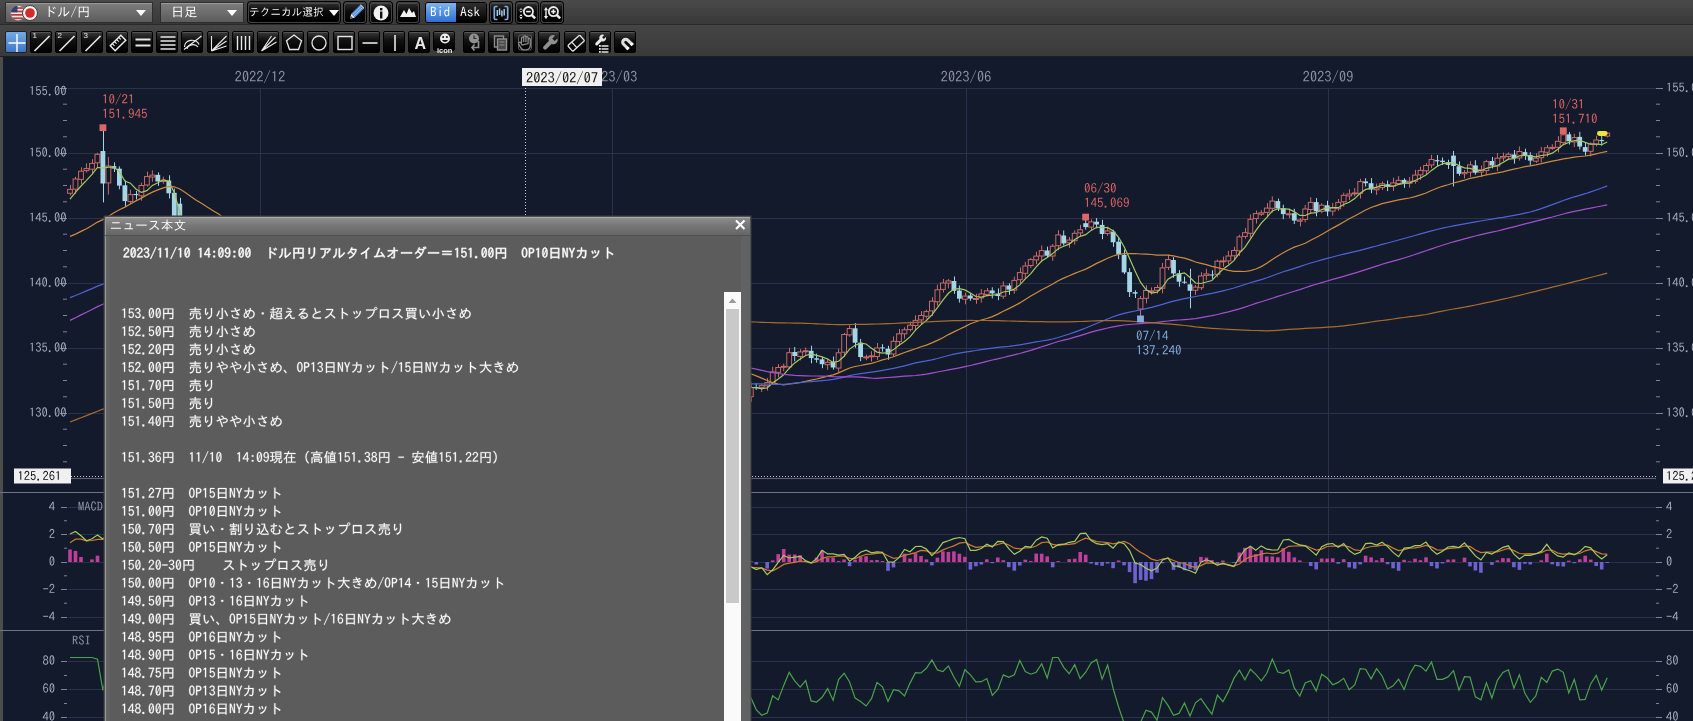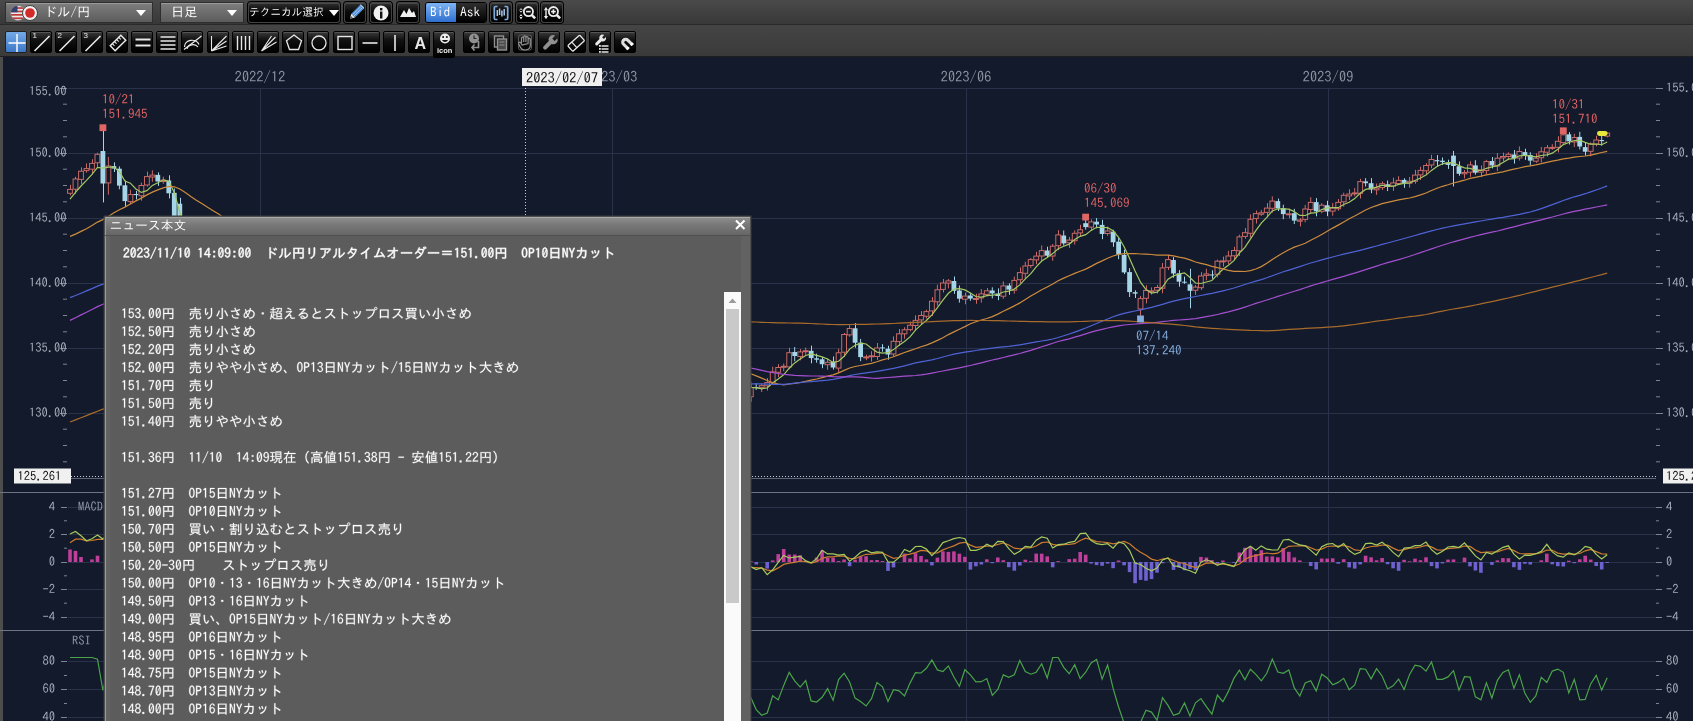--- a/index.html
+++ b/index.html
@@ -2082,21 +2082,21 @@
       </svg></div>
     <div style="position:absolute;left:358px;top:6px;width:22px;height:22px;background:linear-gradient(#3a3a3a,#111 40%,#000);border:1px solid #000;box-shadow:inset 0 1px 0 #555;border-radius:2px;"><svg width="22" height="22" viewBox="0.5 2 22 22">
         <path d="M4 13 H19" stroke="#e8e8e8" stroke-width="1.6"></path>
       </svg></div>
     <div style="position:absolute;left:383px;top:6px;width:22px;height:22px;background:linear-gradient(#3a3a3a,#111 40%,#000);border:1px solid #000;box-shadow:inset 0 1px 0 #555;border-radius:2px;"><svg width="22" height="22" viewBox="0.5 2 22 22">
         <path d="M11.5 5 V21" stroke="#e8e8e8" stroke-width="1.6"></path>
       </svg></div>
     <div style="position:absolute;left:408px;top:6px;width:22px;height:22px;background:linear-gradient(#3a3a3a,#111 40%,#000);border:1px solid #000;box-shadow:inset 0 1px 0 #555;border-radius:2px;"><svg width="22" height="22" viewBox="0.5 2 22 22">
         <text x="6" y="19" font-size="16" font-weight="bold" fill="#e8e8e8" font-family="Liberation Sans">A</text>
       </svg></div>
-    <div style="position:absolute;left:433px;top:6px;width:22px;height:27px;background:linear-gradient(#3a3a3a,#111 40%,#000);border:1px solid #000;box-shadow:inset 0 1px 0 #555;border-radius:2px;"><svg width="22" height="22" viewBox="0.5 2 22 22">
+    <div style="position:absolute;left:433px;top:6px;width:22px;height:20px;background:linear-gradient(#3a3a3a,#111 40%,#000);border:1px solid #000;box-shadow:inset 0 1px 0 #555;border-radius:2px;"><svg width="22" height="22" viewBox="0.5 2 22 22">
         <circle cx="11.5" cy="8.5" r="5" fill="#eee"></circle>
         <circle cx="9.6" cy="7" r="1" fill="#111"></circle>
         <circle cx="13.4" cy="7" r="1" fill="#111"></circle>
         <path d="M8.5 10 a3.2 3.2 0 0 0 6 0" fill="#111"></path>
         <text x="3.5" y="22.5" font-size="7.5" font-weight="bold" fill="#eee" font-family="Liberation Sans">icon</text>
       </svg></div>
     <div style="position:absolute;left:463px;top:6px;width:22px;height:22px;background:linear-gradient(#3a3a3a,#111 40%,#000);border:1px solid #000;box-shadow:inset 0 1px 0 #555;border-radius:2px;"><svg width="22" height="22" viewBox="0.5 2 22 22">
         <circle cx="10.5" cy="8.5" r="5" fill="#909090"></circle>
         <path d="M10.5 5.5 V8.5 H13" stroke="#2a2a2a" stroke-width="1.2" fill="none"></path>
         <path d="M15 11 v6.5 h-6.5 M11 14.5 L8.5 17.5 L11 20.5" stroke="#909090" stroke-width="1.7" fill="none"></path>

